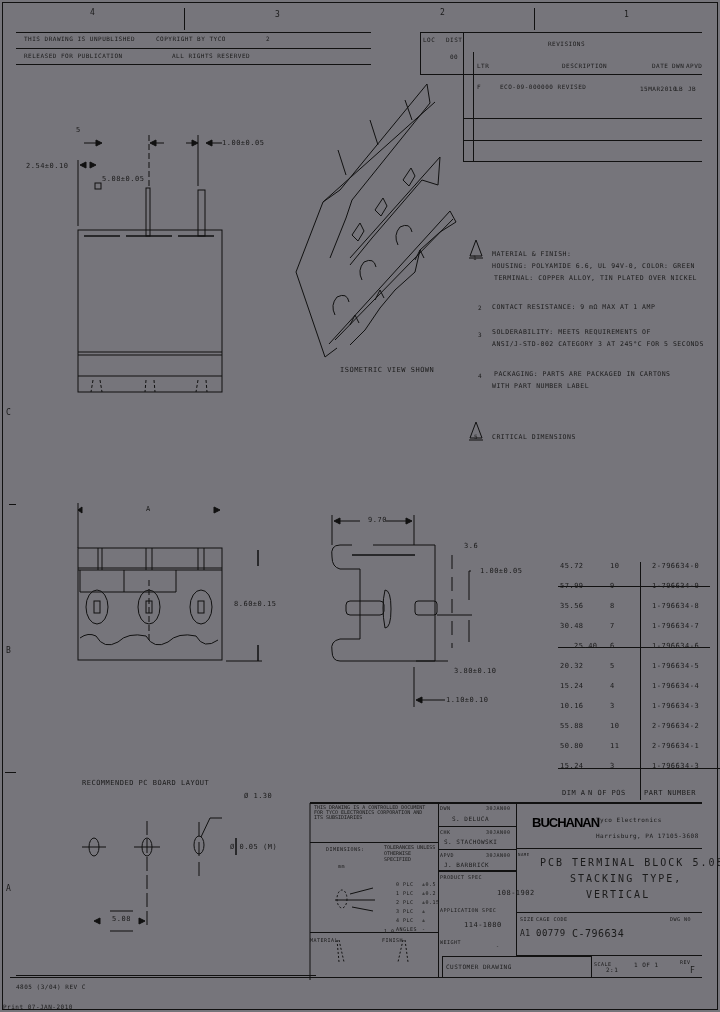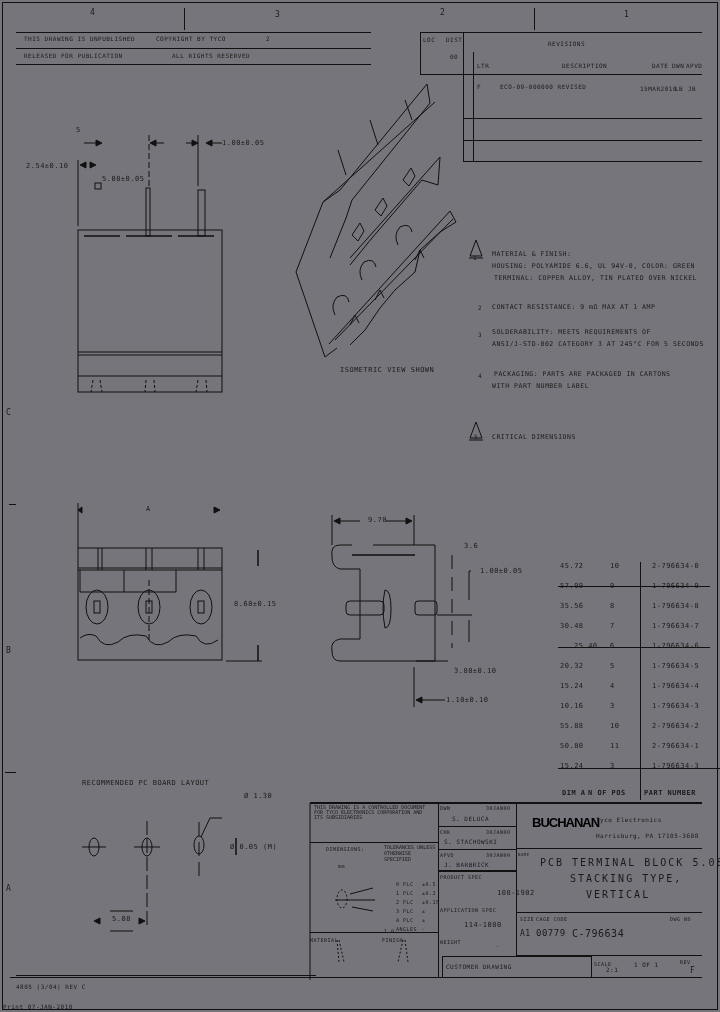--- a/index.html
+++ b/index.html
@@ -2,21 +2,21 @@
 <html><head>
 <meta charset="utf-8">
 <style>
   html, body { margin:0; padding:0; }
   body { width:720px; height:1012px; background:#76757b; position:relative; overflow:hidden;
          font-family:"DejaVu Sans Mono", monospace; color:#111; }
   .abs { position:absolute; }
   .t { position:absolute; font-size:8px; line-height:9px; color:#1a1a1a; white-space:nowrap; letter-spacing:0.5px; }
   .ln { position:absolute; background:#111; }
   svg { position:absolute; left:0; top:0; }
-  .bold { font-weight:bold;text-align:center; }
+  .bold { font-weight:normal;text-align:center; }
   .brand { font-family:"Liberation Sans", sans-serif; font-weight:bold; font-size:13px; letter-spacing:-1px; color:#000; }
   .title { font-size:11px; letter-spacing:2px; }
 </style>
 </head>
 <body>
 
 <div class="abs" style="left:2px;top:2px;width:714px;height:1006px;border:1.5px solid #111;"></div>
 
 <div class="ln" style="left:184px;top:8px;width:1px;height:22px;"></div>
 <div class="ln" style="left:534px;top:8px;width:1px;height:22px;"></div>

